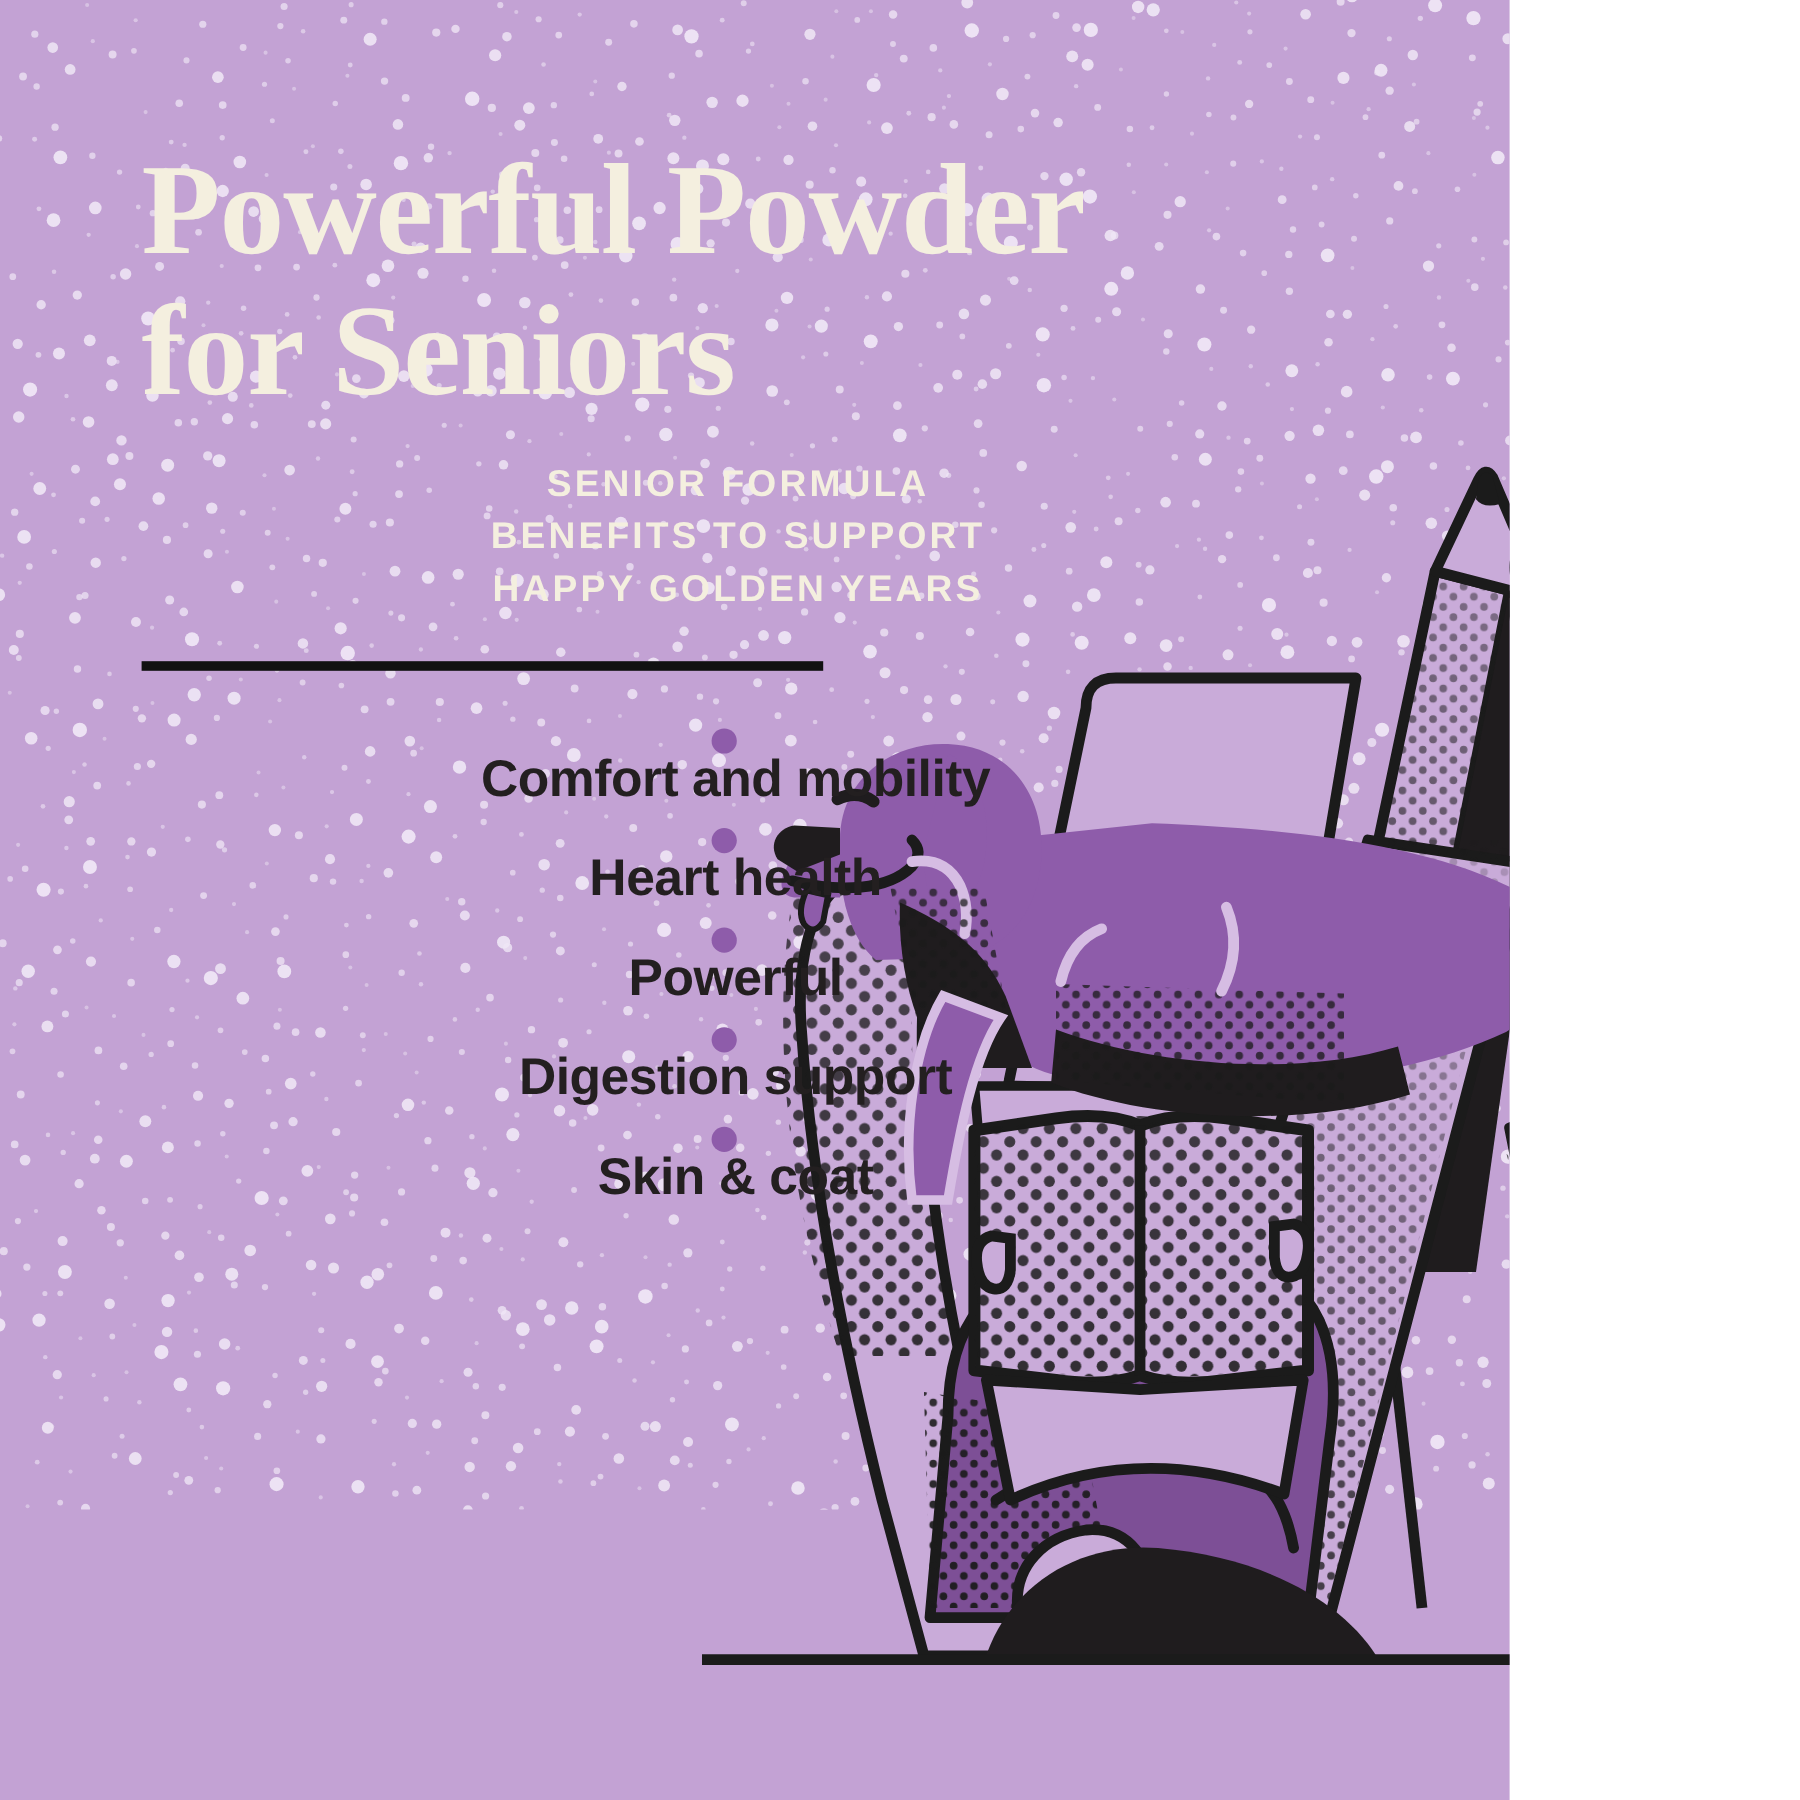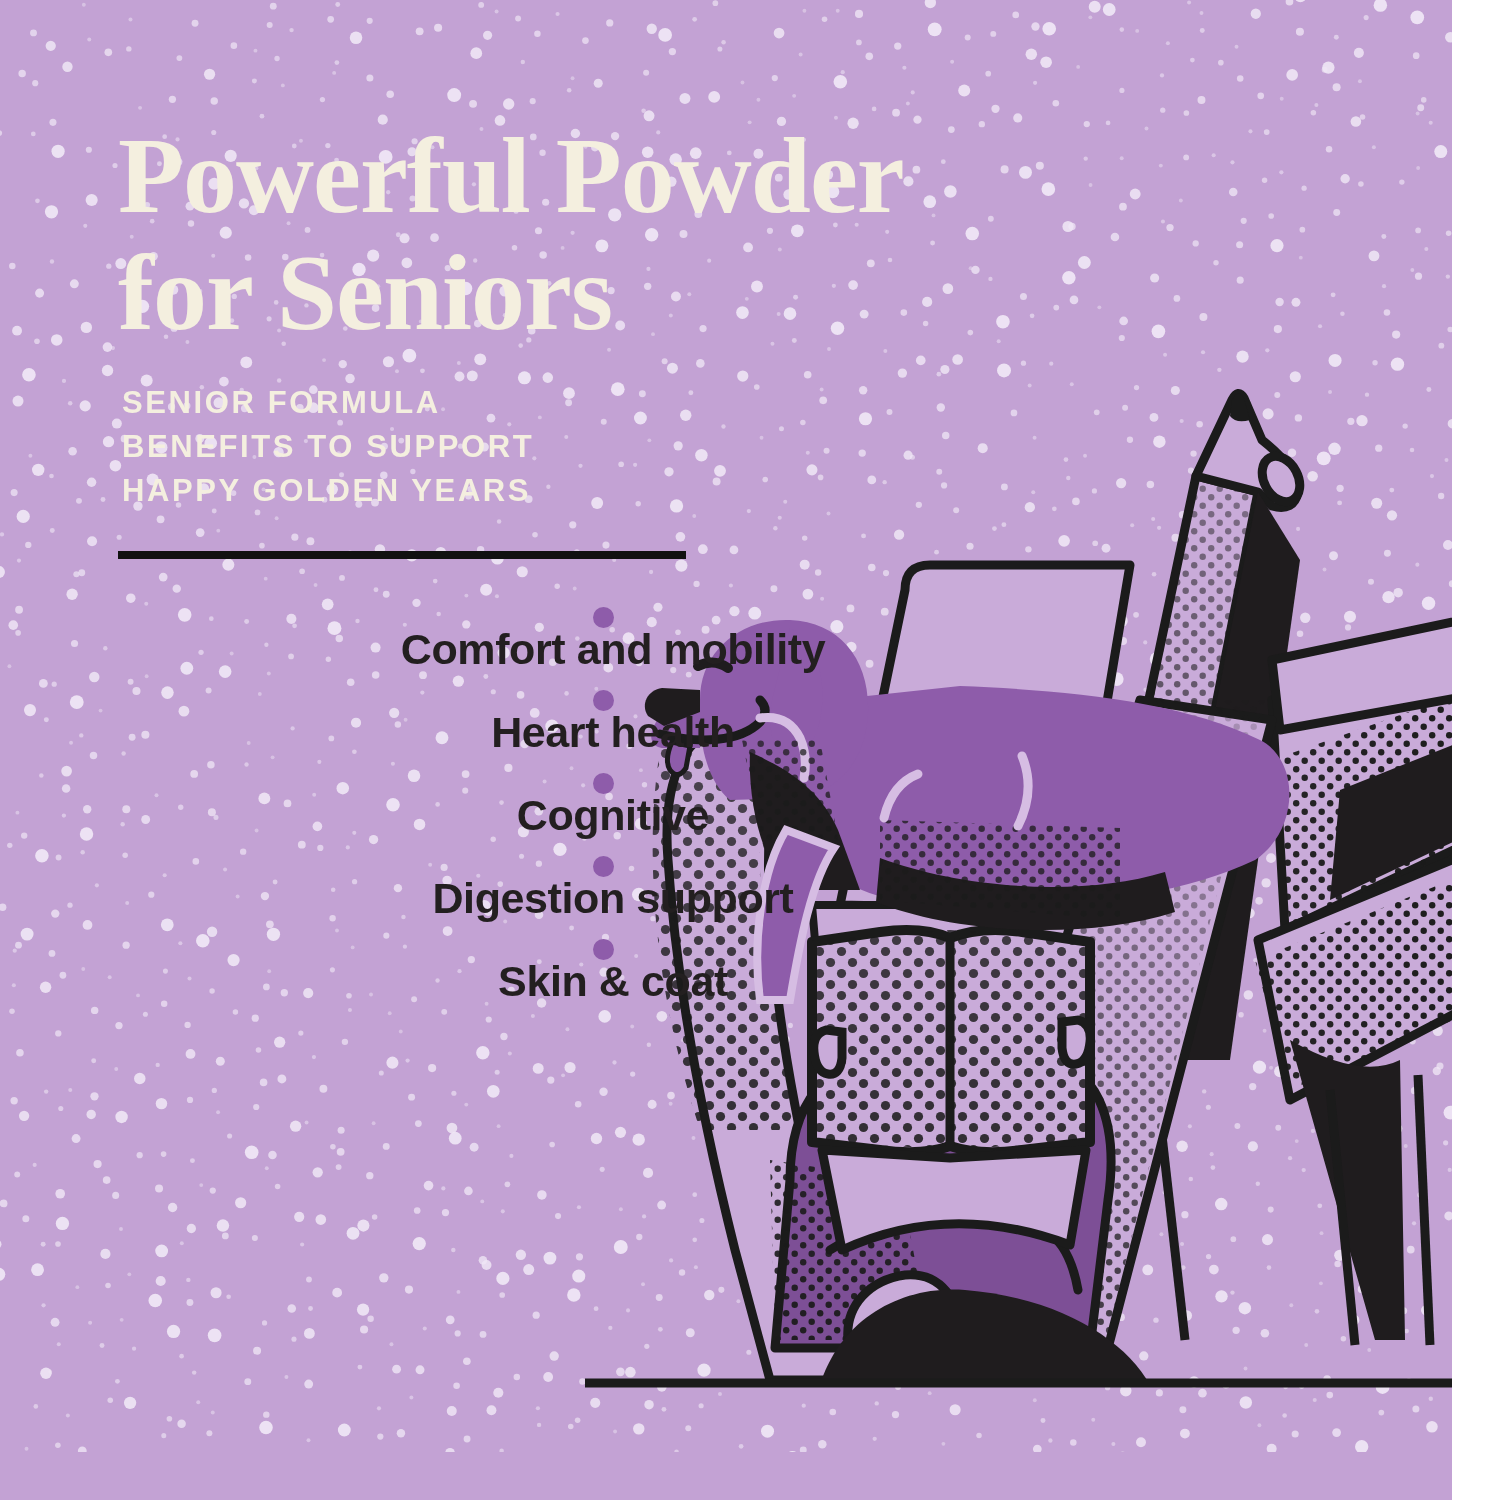--- a/index.html
+++ b/index.html
@@ -2,21 +2,21 @@
 <html><head>
 <meta charset="utf-8">
 <style>
   html, body {
     margin: 0;
     padding: 0;
     background: #fff;
   }
   #canvas {
     position: relative;
-    width: 1452px;
+    width: 1258px;
     height: 1500px;
     overflow: hidden;
     background: #c3a2d4;
     font-family: "Liberation Sans", sans-serif;
   }
   
   #speckle {
     position: absolute;
     inset: 0;
     pointer-events: none;
@@ -41,20 +41,21 @@
   }
   #subhead {
     margin: 30px 0 0 4px;
     font-family: "Liberation Sans", sans-serif;
     font-weight: 700;
     font-size: 31px;
     line-height: 1.42;
     letter-spacing: 2.6px;
     color: #f4efdf;
     white-space: pre-line;
+    text-align: center;
   }
   #divider {
     margin: 38px 0 0 0;
     width: 568px;
     height: 8px;
     background: #111111;
   }
   #benefits {
     list-style: none;
     margin: 48px 0 0 0;
@@ -2257,21 +2258,21 @@
       <li>
         <span class="dot"></span>
         <span class="btext">Comfort and mobility</span>
       </li>
       <li>
         <span class="dot"></span>
         <span class="btext">Heart health</span>
       </li>
       <li>
         <span class="dot"></span>
-        <span class="btext">Cognitive</span>
+        <span class="btext">Powerful</span>
       </li>
       <li>
         <span class="dot"></span>
         <span class="btext">Digestion support</span>
       </li>
       <li>
         <span class="dot"></span>
         <span class="btext">Skin &amp; coat</span>
       </li>
     </ul>

